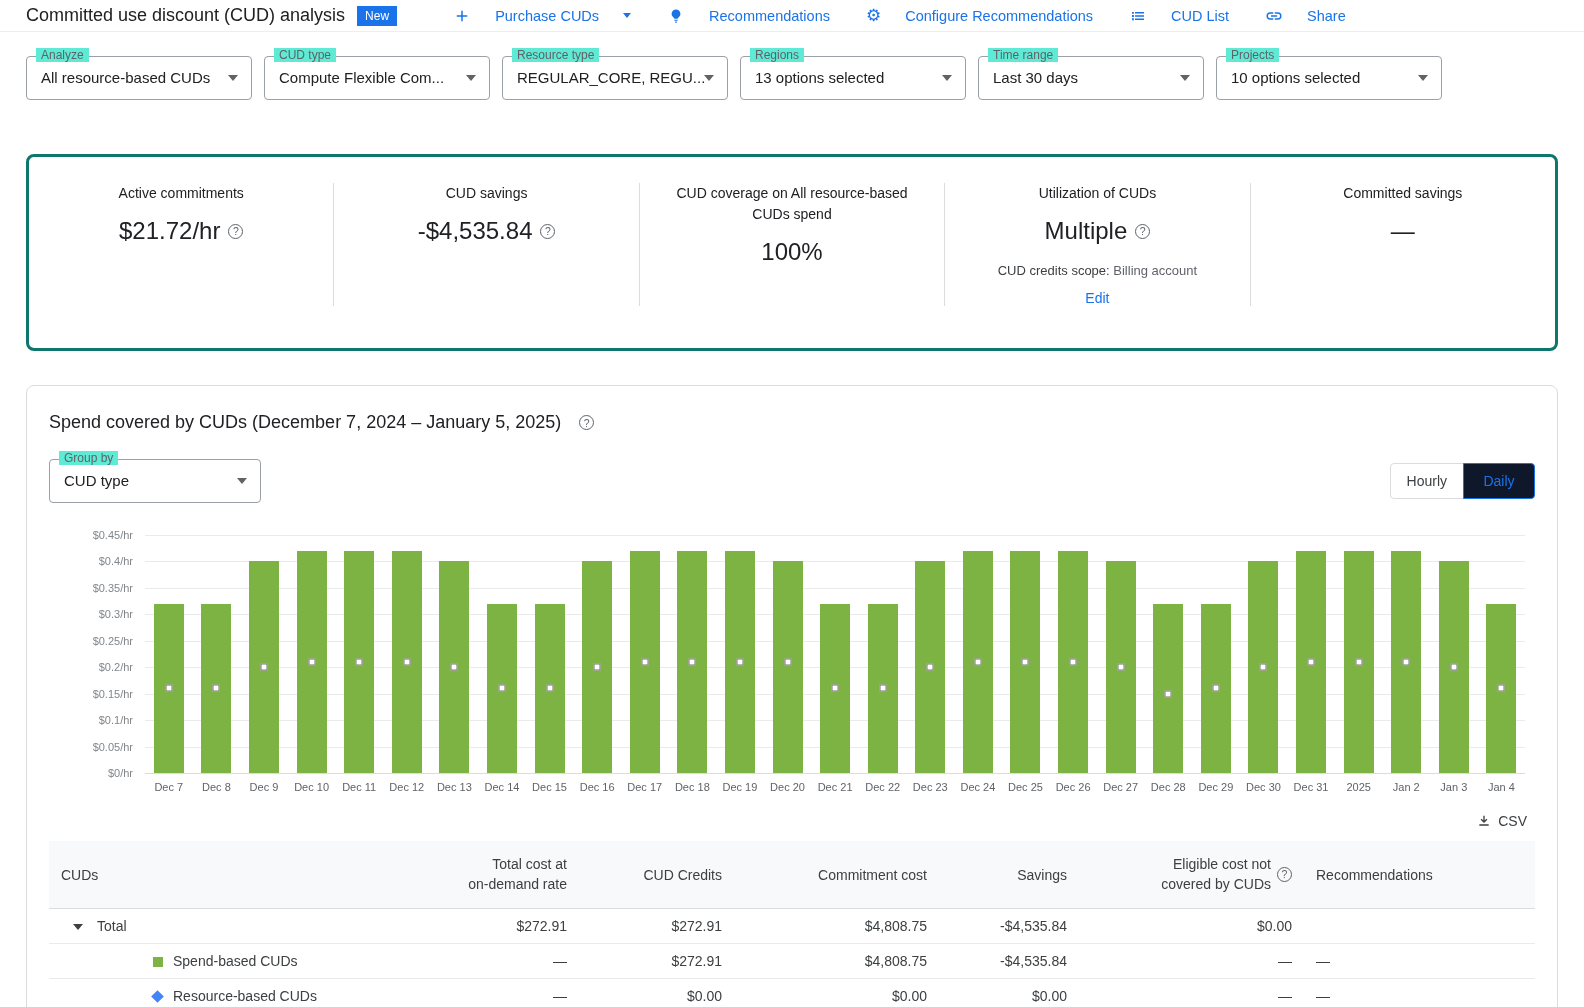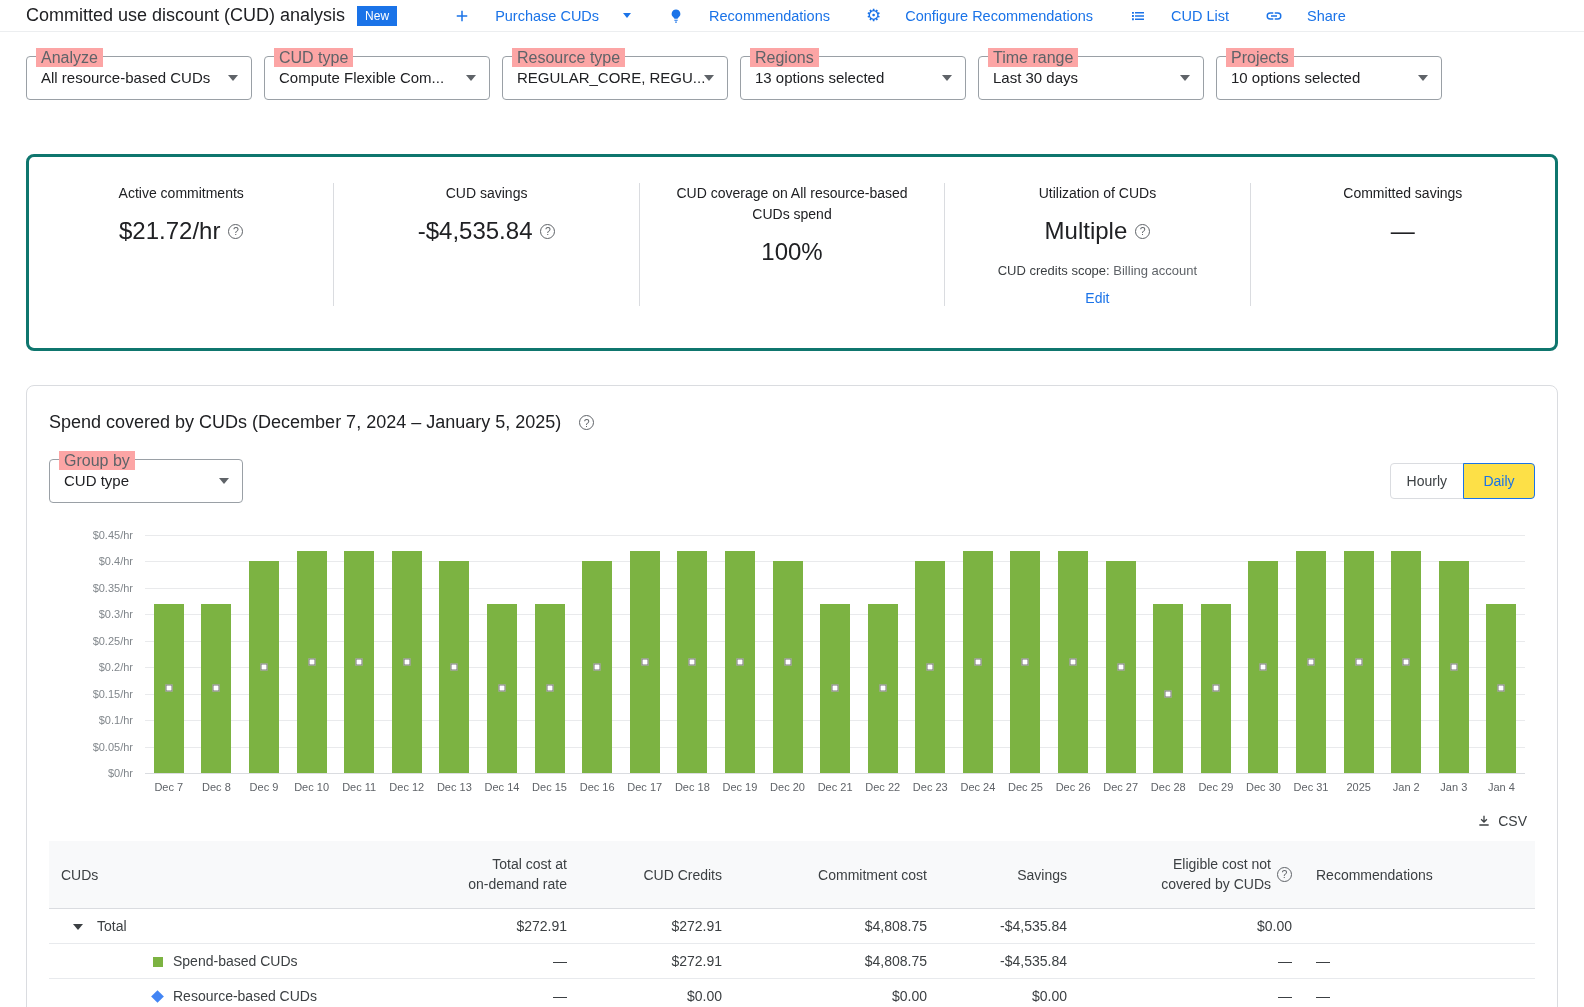--- a/index.html
+++ b/index.html
@@ -12,21 +12,21 @@
   .page-title { font-size: 18px; font-weight: 400; margin: 0; color: #202124; white-space: nowrap; }
   .badge { background: #1a73e8; color: #fff; font-size: 12px; font-weight: 500; padding: 3px 8px; border-radius: 0; margin-left: 12px; }
   .actions { display: flex; align-items: center; gap: 36px; margin-left: 56px; }
   .action { display: inline-flex; align-items: center; gap: 24px; color: #1a73e8; font-size: 14.5px; font-weight: 500; cursor: pointer; white-space: nowrap; }
   .icon { display: inline-flex; align-items: center; line-height: 0; }
   .glyph { font-size: 17px; color: #1a73e8; line-height: 1; }
   .caret-inline { width: 0; height: 0; border-left: 4px solid transparent; border-right: 4px solid transparent; border-top: 5px solid #1a73e8; display: inline-block; }
   
   .filters { display: flex; gap: 12px; padding: 24px 26px 12px; }
   .field { position: relative; width: 226px; height: 44px; border: 1px solid #9aa0a6; border-radius: 4px; background: #fff; cursor: pointer; }
-  .field-label { position: absolute; top: -9px; left: 9px; background: #fca5a5; padding: 0 5px; font-size: 16px; color: #5f6368; line-height: 1.2; white-space: nowrap; }
+  .field-label { position: absolute; top: -9px; left: 9px; background: #5eead4; padding: 0 5px; font-size: 12px; color: #5f6368; line-height: 1.2; white-space: nowrap; }
   .field-value { display: block; line-height: 42px; padding: 0 34px 0 14px; font-size: 15px; color: #202124; white-space: nowrap; overflow: hidden; }
   .caret { position: absolute; right: 13px; top: 50%; transform: translateY(-50%); width: 0; height: 0; border-left: 5px solid transparent; border-right: 5px solid transparent; border-top: 6px solid #5f6368; }
   
   .summary-card { margin: 42px 26px 0; border: 3px solid #0f766e; border-radius: 8px; display: flex; padding: 26px 0 42px; }
   .sum-col { flex: 1; text-align: center; padding: 0 20px; display: flex; flex-direction: column; align-items: center; }
   .sum-col + .sum-col { border-left: 1px solid #dadce0; }
   .sum-label { font-size: 14px; color: #202124; line-height: 1.5; }
   .sum-value-row { margin-top: 13px; display: flex; justify-content: center; align-items: center; gap: 8px; }
   .sum-value { font-size: 24px; color: #202124; }
   .qicon { width: 15px; height: 15px; border: 1.2px solid #5f6368; border-radius: 50%; color: #5f6368;
@@ -34,27 +34,27 @@
   .qicon::after { content: "?"; }
   .sum-sub { margin-top: 18px; font-size: 13px; }
   .sum-sub-label { color: #3c4043; }
   .sum-sub-value { color: #5f6368; }
   .sum-action { margin-top: 12px; color: #1a73e8; font-size: 14px; font-weight: 500; cursor: pointer; }
   
   .chart-card { margin: 34px 26px 24px; border: 1px solid #dadce0; border-radius: 8px; padding: 26px 22px 16px; }
   .chart-title-row { display: flex; align-items: center; gap: 18px; }
   .chart-title { font-size: 18px; font-weight: 400; margin: 0; color: #202124; }
   .group-row { margin-top: 26px; display: flex; justify-content: space-between; align-items: center; }
-  .group-field { width: 194px; }
+  .group-field { width: 212px; }
   .toggle { display: flex; }
   .toggle-btn { min-width: 72px; height: 36px; padding: 0 16px; border: 1px solid #dadce0; background: #fff; color: #3c4043;
                 font-size: 14px; font-weight: 500; display: flex; align-items: center; justify-content: center; cursor: pointer; }
   .toggle-btn:first-child { border-radius: 4px 0 0 4px; }
   .toggle-btn:last-child { border-radius: 0 4px 4px 0; margin-left: -1px; }
-  .toggle-btn.selected { background: #fde047; border-color: #1a73e8; color: #1a73e8; position: relative; z-index: 1; }
+  .toggle-btn.selected { background: #0f172a; border-color: #1a73e8; color: #1a73e8; position: relative; z-index: 1; }
   
   .chart-area { position: relative; margin: 32px 10px 0 96px; height: 238px; }
   .gridline { position: absolute; left: 0; right: 0; height: 1px; background: #e9eaec; }
   .gridline.base { background: #dadce0; }
   .ylabel { position: absolute; right: 100%; margin-right: 12px; transform: translateY(-50%); font-size: 11px; color: #80868b; white-space: nowrap; }
   .bars { position: absolute; left: 0; right: 0; top: 0; bottom: 0; display: flex; }
   .slot { flex: 1; position: relative; }
   .bar { position: absolute; bottom: 0; left: 50%; transform: translateX(-50%); width: 30px; background: #7cb342; }
   .marker { position: absolute; left: 50%; width: 7px; height: 7px; background: #fff; border: 1px solid #757575; transform: translate(-50%, 50%); }
   .xlabels { display: flex; margin: 8px 10px 0 96px; }

